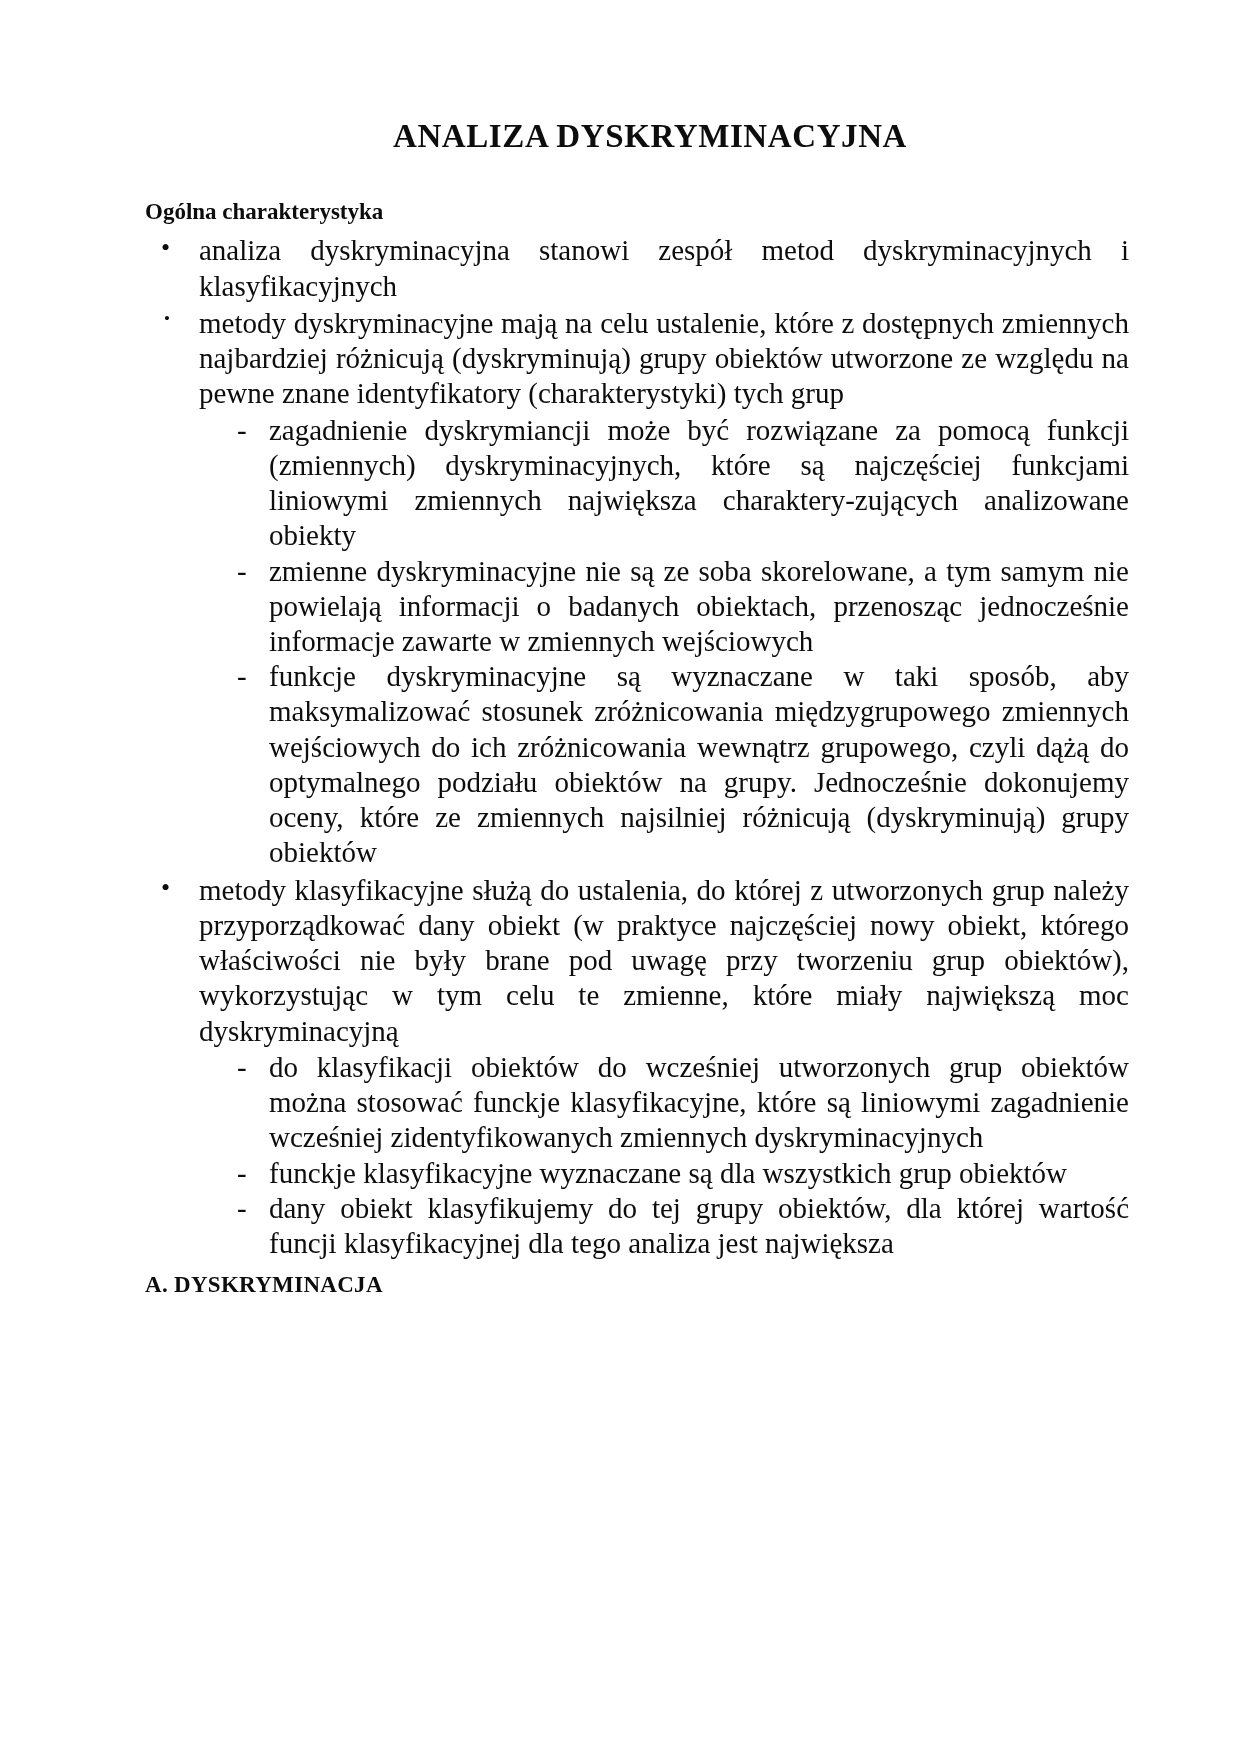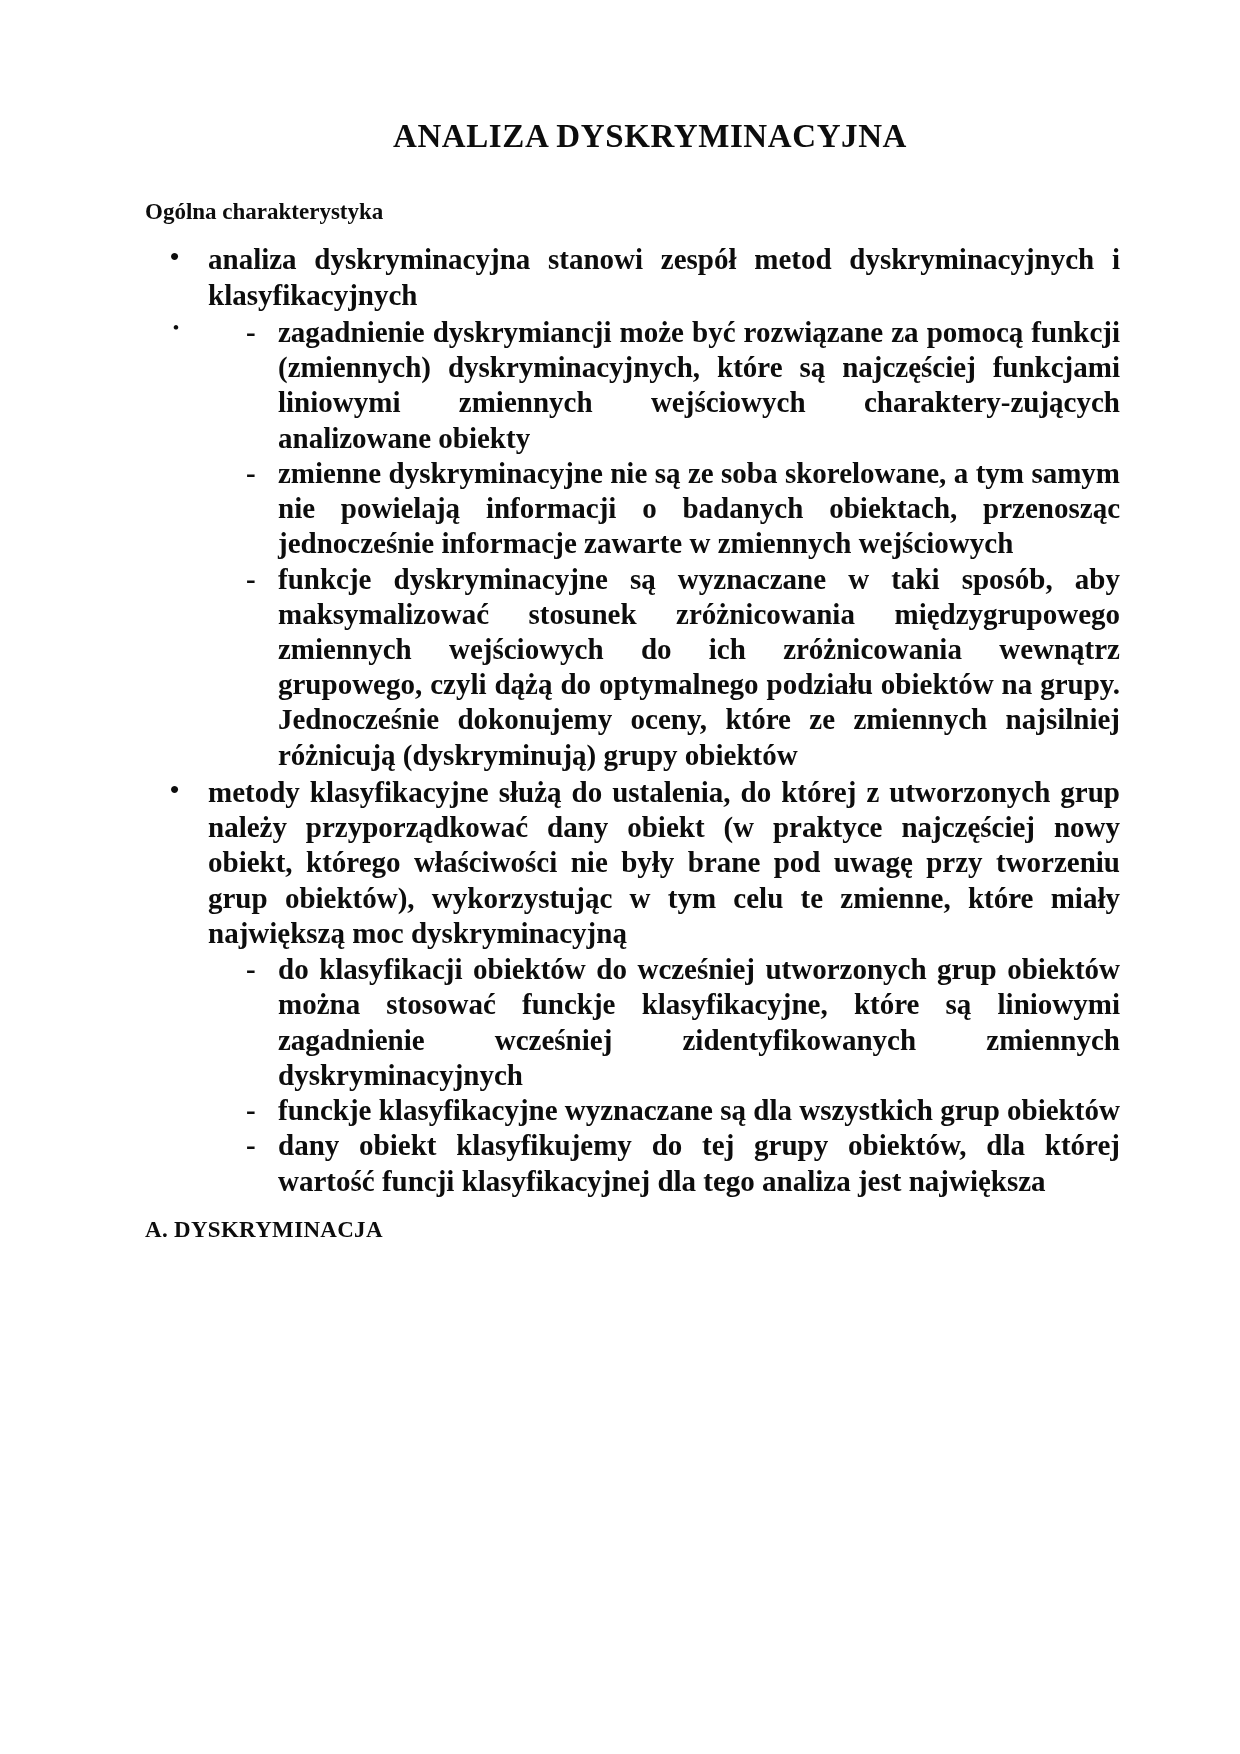--- a/index.html
+++ b/index.html
@@ -39,23 +39,22 @@
     font-size: 23px;
     line-height: 1.18;
     margin: 0 0 7px 0;
   }
   .section-heading.tail {
     margin-top: 10px;
     letter-spacing: 0.3px;
   }
   ul.lvl1 {
     list-style: none;
-    margin: 17px;
+    margin: 8px;
     padding: 0;
-    font-weight: bold;
   }
   ul.lvl1 > li {
     position: relative;
     padding-left: 46px;
     margin: 0 0 2px 0;
     font-size: 29px;
     line-height: 1.215;
     text-align: justify;
     text-justify: inter-word;
   }
@@ -112,24 +111,25 @@
 
   <h2 class="section-heading">Ogólna charakterystyka</h2>
 
   <ul class="lvl1">
 
     <li>
       <span class="btext just">analiza dyskryminacyjna stanowi zespół metod dyskryminacyjnych i klasyfikacyjnych</span>
     </li>
 
     <li class="small-bullet">
+      <span class="btext just">metody dyskryminacyjne mają na celu ustalenie, które z dostępnych zmiennych najbardziej różnicują (dyskryminują) grupy obiektów utworzone ze względu na pewne znane identyfikatory (charakterystyki) tych grup</span>
       <div class="sub-wrap">
         <ul class="lvl2">
           <li>
-            <span>zagadnienie dyskrymiancji może być rozwiązane za pomocą funkcji (zmiennych) dyskryminacyjnych, które są najczęściej funkcjami liniowymi zmiennych wejściowych charaktery-zujących analizowane obiekty</span>
+            <span>zagadnienie dyskrymiancji może być rozwiązane za pomocą funkcji (zmiennych) dyskryminacyjnych, które są najczęściej funkcjami liniowymi zmiennych największa charaktery-zujących analizowane obiekty</span>
           </li>
           <li>
             <span>zmienne dyskryminacyjne nie są ze soba skorelowane, a tym samym nie powielają informacji o badanych obiektach, przenosząc jednocześnie informacje zawarte w zmiennych wejściowych</span>
           </li>
           <li>
             <span>funkcje dyskryminacyjne są wyznaczane w taki sposób, aby maksymalizować stosunek zróżnicowania międzygrupowego zmiennych wejściowych do ich zróżnicowania wewnątrz grupowego, czyli dążą do optymalnego podziału obiektów na grupy. Jednocześnie dokonujemy oceny, które ze zmiennych najsilniej różnicują (dyskryminują) grupy obiektów</span>
           </li>
         </ul>
       </div>
     </li>

